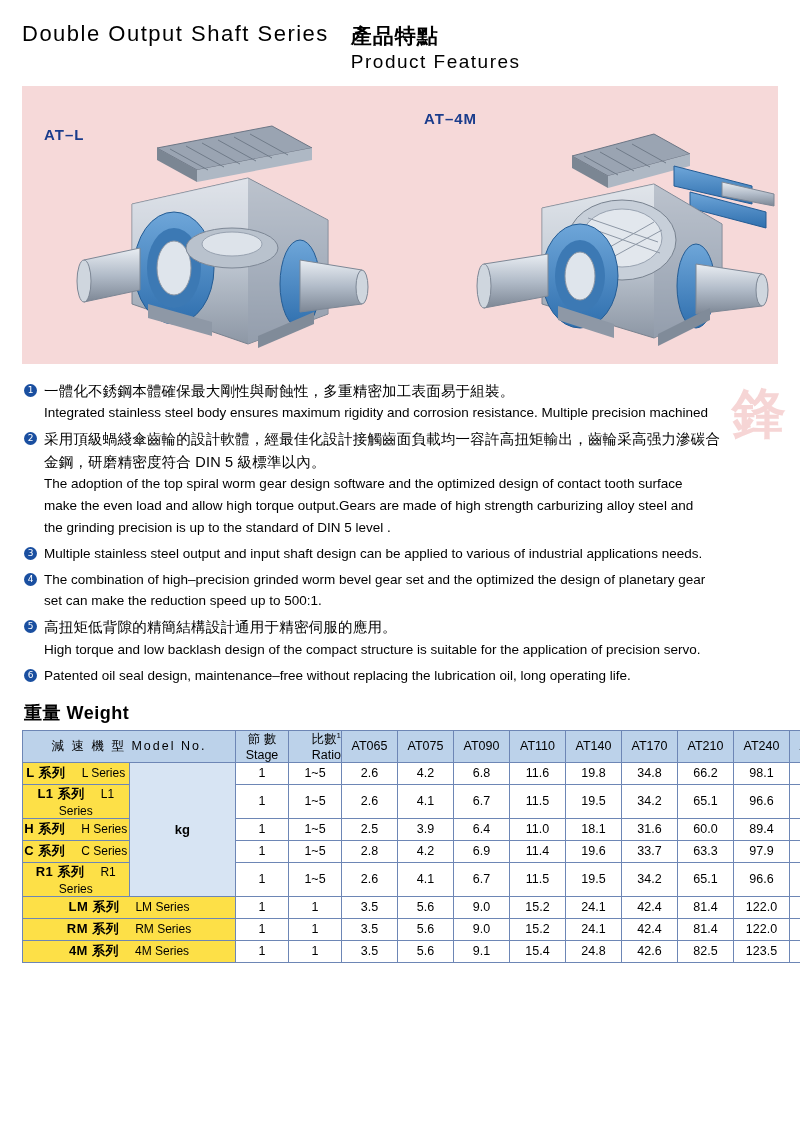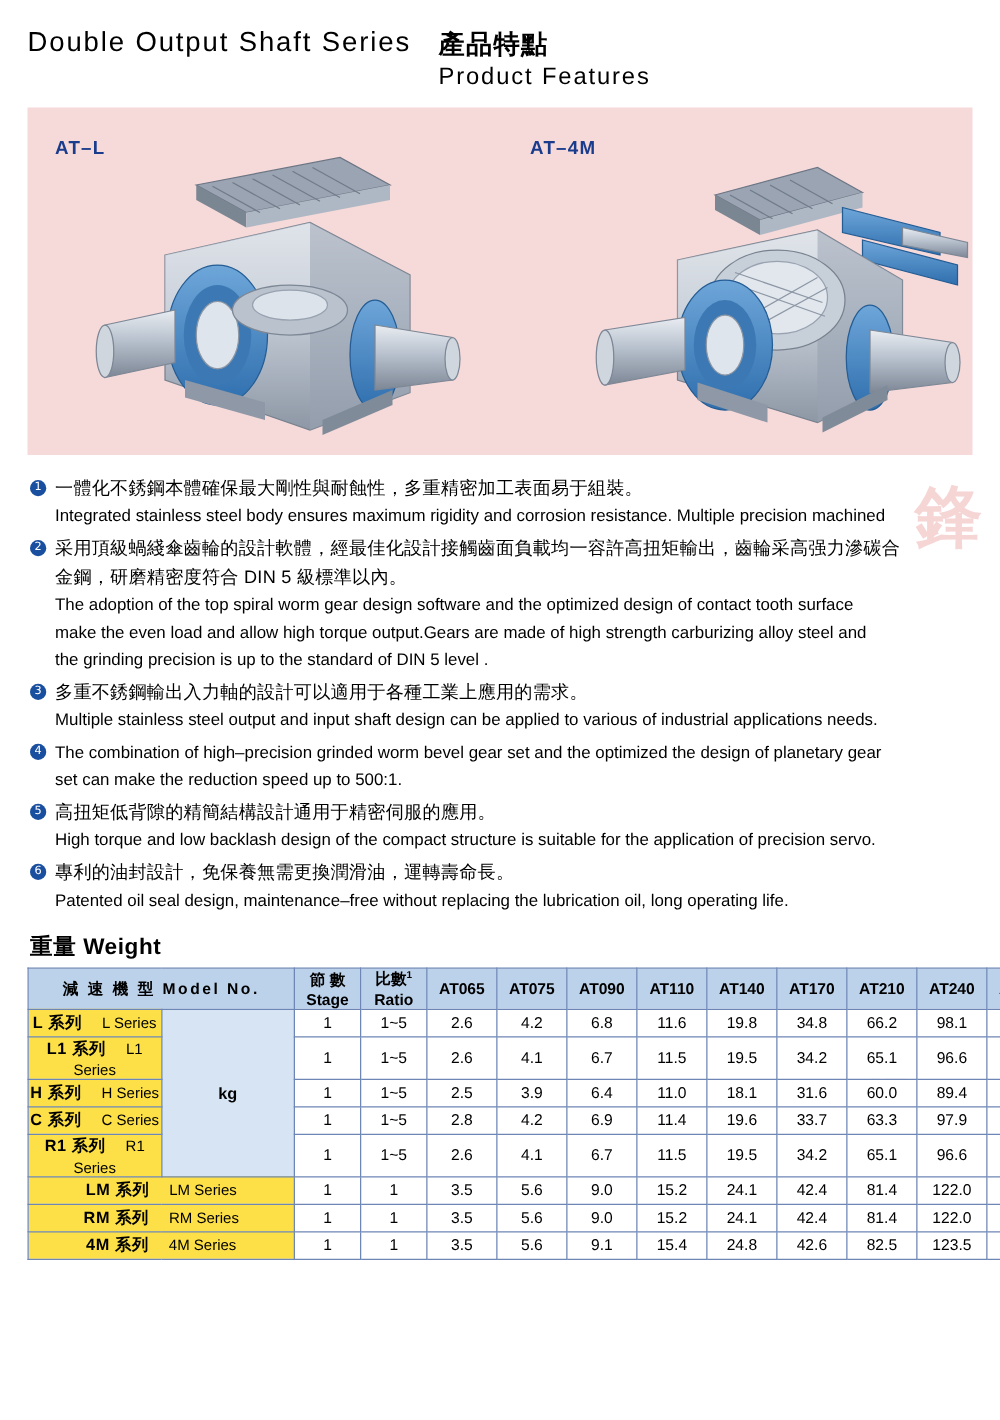--- a/index.html
+++ b/index.html
@@ -63,21 +63,21 @@
     margin: 6px 0 16px 0;
     overflow: hidden;
   }
   .img-label {
     position: absolute;
     font-size: 15px;
     font-weight: bold;
     color: #1a3c8c;
     letter-spacing: 1px;
   }
-  .img-label.left { left: 22px; top: 24px; }
+  .img-label.left { left: 22px; top: 40px; }
   .img-label.right { left: 382px; top: 24px; margin-left: 20px; }
 
   .gear-fig {
     position: absolute;
     top: 22px;
   }
   .gear-fig.fig-left { left: 40px; }
   .gear-fig.fig-right { left: 400px; }
 
   
@@ -130,30 +130,30 @@
   }
   table.weight th,
   table.weight td {
     border: 1px solid #6d86b5;
     text-align: center;
     padding: 0;
     height: 21px;
   }
   table.weight thead th {
     background: #bcd2ea;
-    font-weight: bold;
+    font-weight: normal;
     font-size: 12.5px;
     height: 30px;
   }
   table.weight th.model-head {
     width: 212px;
     letter-spacing: 2px;
   }
   table.weight th.stage-head { width: 52px; }
-  table.weight th.ratio-head { width: 52px; }
+  table.weight th.ratio-head { width: 52px; text-align: right; }
   table.weight th.size-head { width: 55px; }
   .sup { font-size: 8px; vertical-align: super; }
 
   td.series-cell {
     background: #fde047;
     text-align: left;
     padding-left: 10px;
     font-weight: bold;
     font-size: 13px;
     letter-spacing: 0.5px;
@@ -328,21 +328,20 @@
           <div class="cn-line">金鋼，研磨精密度符合 DIN 5 級標準以內。</div>
           <div class="en-line">The adoption of the top spiral worm gear design software and the optimized design of contact tooth surface</div>
           <div class="en-line">make the even load and allow high torque output.Gears are made of high strength carburizing alloy steel and</div>
           <div class="en-line">the grinding precision  is up to the standard of DIN 5 level .</div>
         </div>
       </div>
 
       <div class="feature">
         <div class="bullet">3</div>
         <div class="feature-text">
-          <div class="cn-line">多重不銹鋼輸出入力軸的設計可以適用于各種工業上應用的需求。</div>
           <div class="en-line">Multiple stainless steel output and input shaft design can be applied to various of industrial applications needs.</div>
         </div>
       </div>
 
       <div class="feature">
         <div class="bullet">4</div>
         <div class="feature-text">
           <div class="en-line">The combination of high–precision grinded worm bevel gear set and  the optimized the design of planetary gear</div>
           <div class="en-line">set can make the reduction speed  up to 500:1.</div>
         </div>
@@ -352,21 +351,20 @@
         <div class="bullet">5</div>
         <div class="feature-text">
           <div class="cn-line">高扭矩低背隙的精簡結構設計通用于精密伺服的應用。</div>
           <div class="en-line">High torque and low backlash design of the compact structure is suitable for the application of precision servo.</div>
         </div>
       </div>
 
       <div class="feature">
         <div class="bullet">6</div>
         <div class="feature-text">
-          <div class="cn-line">專利的油封設計，免保養無需更換潤滑油，運轉壽命長。</div>
           <div class="en-line">Patented oil seal design, maintenance–free without replacing the lubrication oil, long operating life.</div>
         </div>
       </div>
 
     </div>
 
     <div class="weight-title">重量 Weight</div>
 
     <table class="weight">
       <thead>

